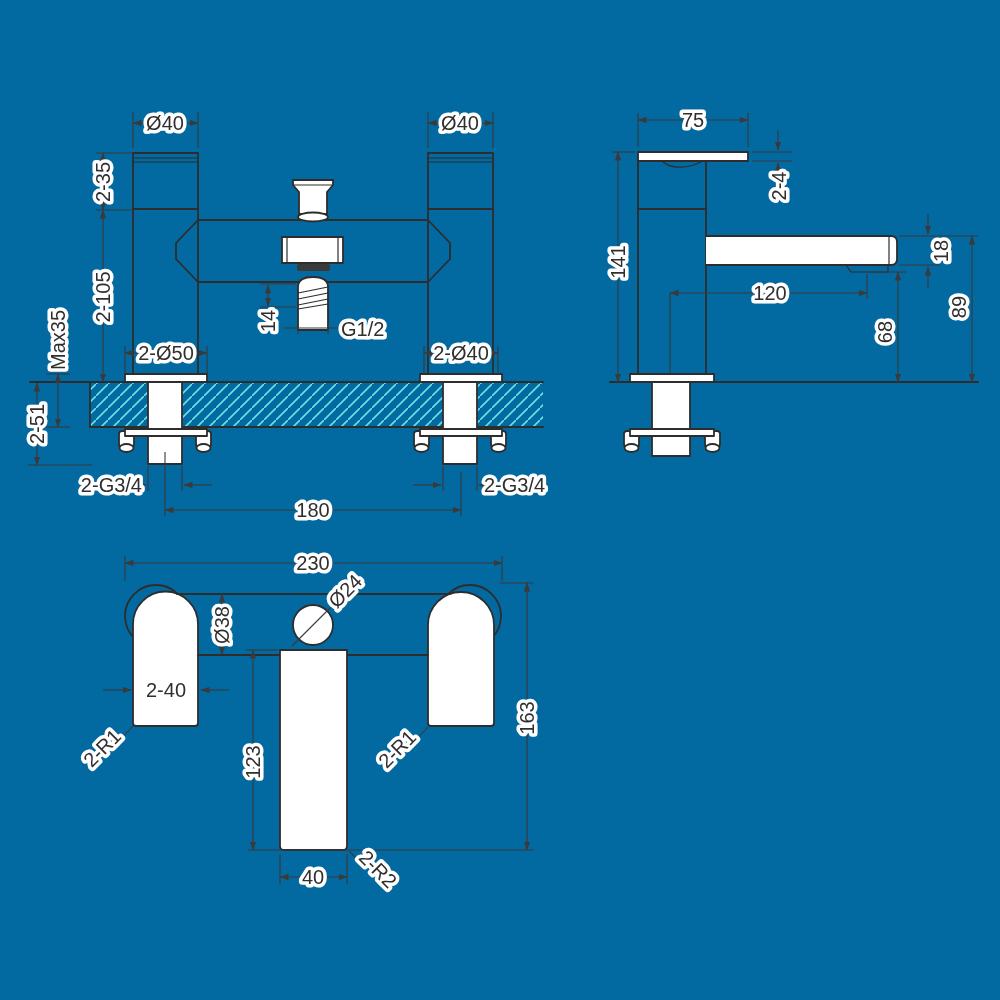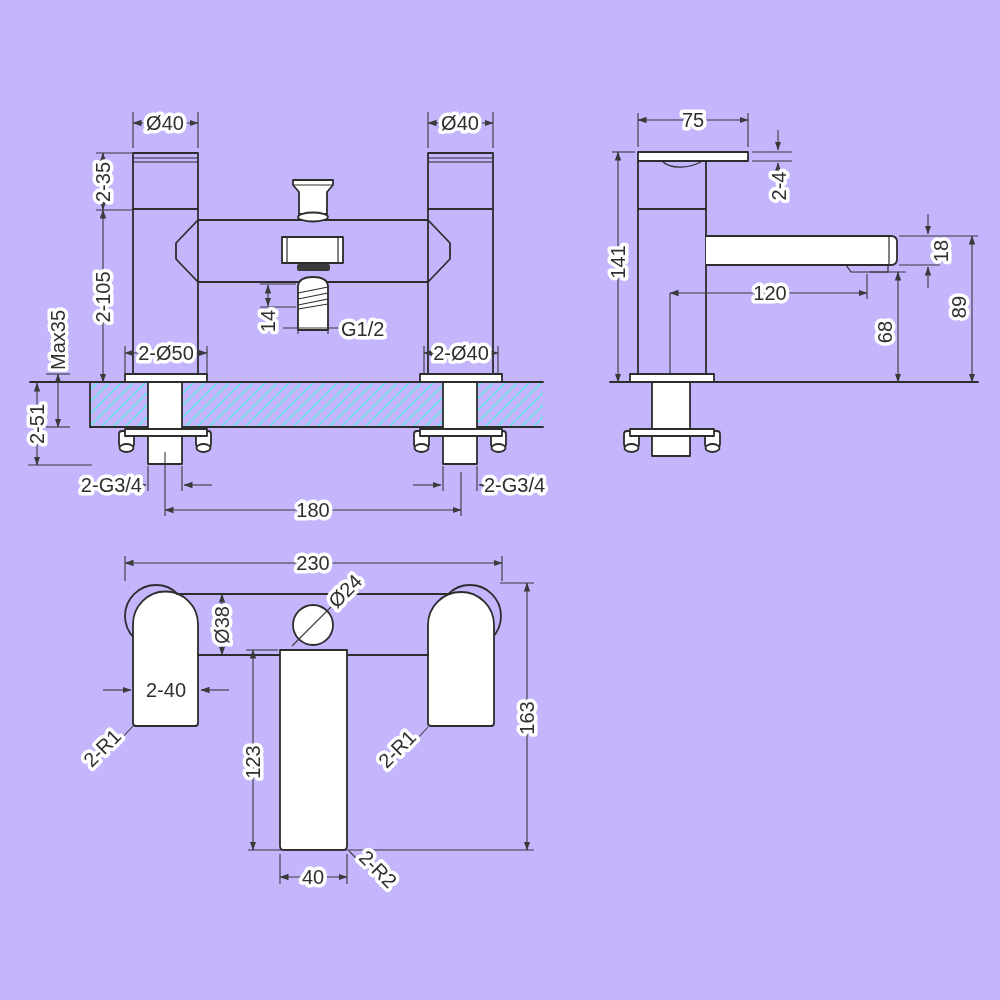--- a/index.html
+++ b/index.html
@@ -1,16 +1,16 @@
 <!DOCTYPE html>
 <html><head>
 <meta charset="utf-8">
 <style>
   html,body{margin:0;padding:0;background:#ffffff;}
-  .stage{width:1000px;height:1000px;background:#c4b5fd;position:relative;font-family:"Liberation Sans",sans-serif;}
+  .stage{width:1000px;height:1000px;background:#0369a1;position:relative;font-family:"Liberation Sans",sans-serif;}
   svg{display:block;}
   .ol{fill:none;stroke:#2d2d2d;stroke-width:1.8;stroke-linejoin:round;stroke-linecap:round;}
   .olw{fill:#ffffff;stroke:#2d2d2d;stroke-width:1.8;stroke-linejoin:round;}
   .thin{fill:none;stroke:#2d2d2d;stroke-width:1.2;stroke-linejoin:round;}
   .dim{fill:none;stroke:#3a3a3a;stroke-width:1.1;}
   .dimtext{font-family:"Liberation Sans",sans-serif;font-size:20px;fill:#2f2f2f;
            stroke:#ffffff;stroke-width:7;paint-order:stroke;stroke-linejoin:round;
            text-anchor:middle;}
   .start{text-anchor:start;}
   .end{text-anchor:end;}

